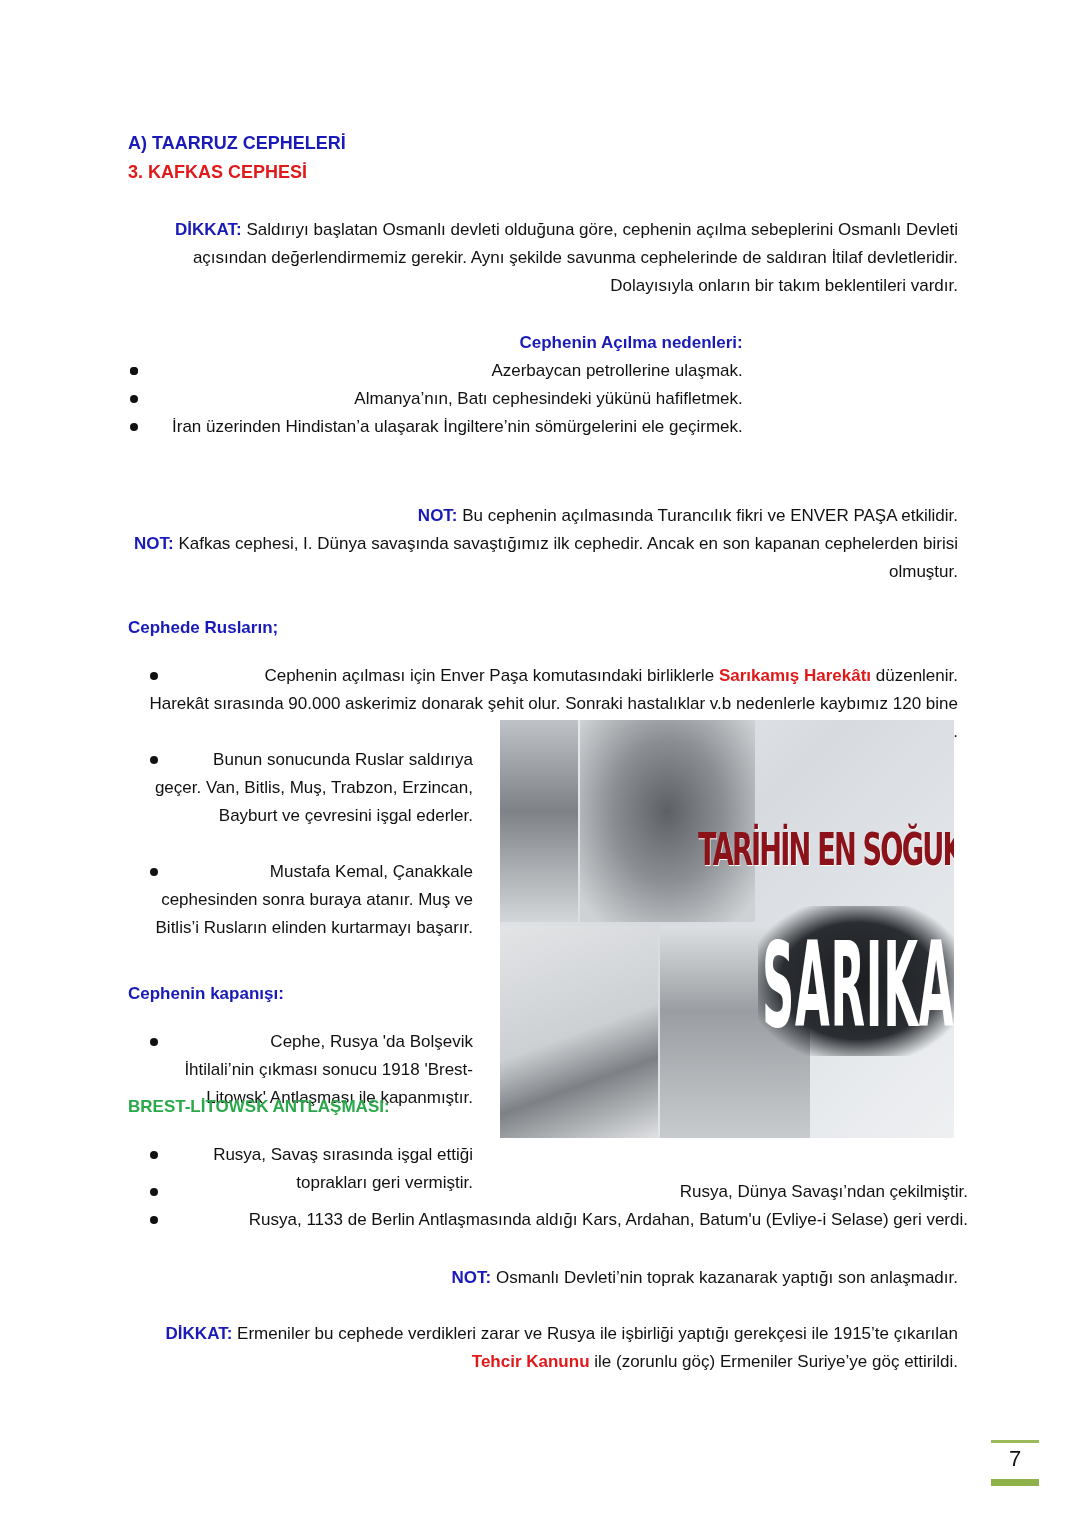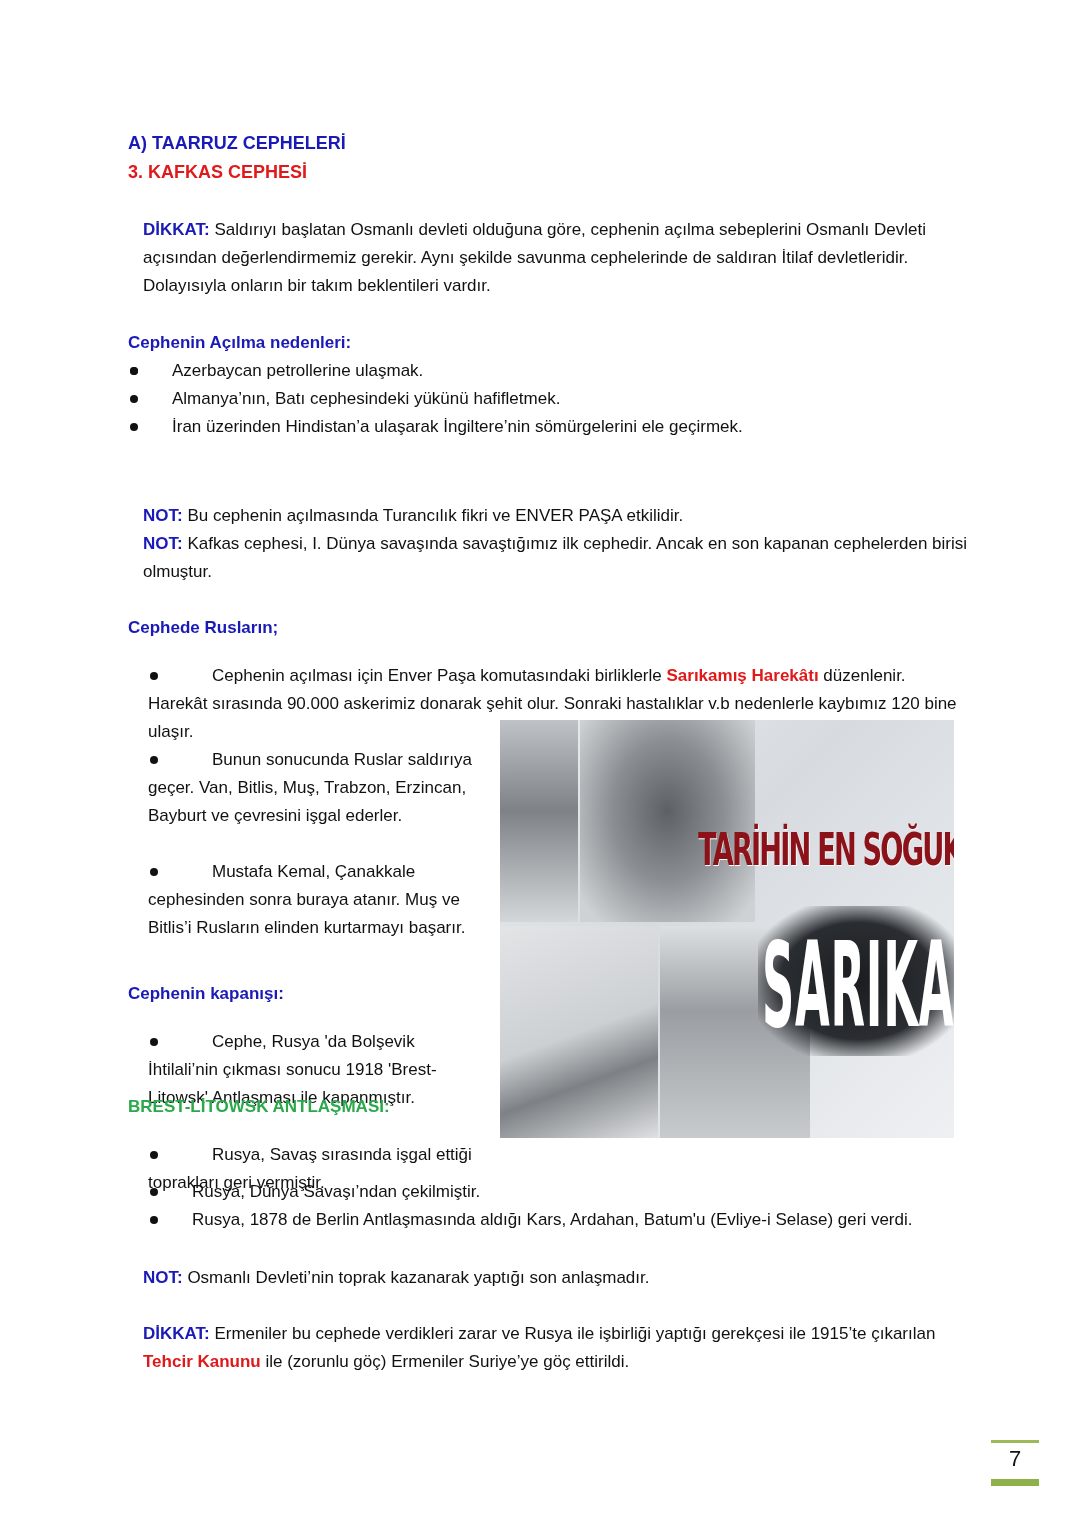--- a/index.html
+++ b/index.html
@@ -2,27 +2,27 @@
 <html><head>
 <meta charset="utf-8">
 <style>
   html, body { margin: 0; padding: 0; background: #ffffff; }
   body {
     width: 1080px; height: 1527px; position: relative; overflow: hidden;
     font-family: "Liberation Sans", "DejaVu Sans", sans-serif;
     color: #111111; font-size: 17px;
   }
   .page { position: absolute; left: 0; top: 0; width: 1080px; height: 1527px; }
-  .blk { position: absolute; left: 128px; line-height: 28px; }
+  .blk { position: absolute; left: 128px; line-height: 28px; text-align: right; }
   .h-blue { color: #1a1ab8; font-weight: bold; font-size: 18px; }
   .h-red { color: #e0191b; font-weight: bold; font-size: 18px; }
   .lbl-blue { color: #1a1ab8; font-weight: bold; }
   .lbl-green { color: #2aa84a; font-weight: bold; }
   .red-b { color: #e0191b; font-weight: bold; }
-  .para { width: 830px; margin-left: 15px; }
+  .para { width: 830px; }
   ul.bl { list-style: none; margin: 0; padding: 0; }
   ul.bl li { position: relative; padding-left: 64px; line-height: 28px; }
   ul.bl li .dot {
     position: absolute; left: 22px; top: 10px; width: 8px; height: 8px;
     border-radius: 50%; background: #111;
   }
   .wrap-item { position: relative; text-indent: 64px; padding-left: 20px; line-height: 28px; margin-top: 20px; }
   .wrap-item .dot {
     position: absolute; left: 22px; top: 10px; width: 8px; height: 8px;
     border-radius: 50%; background: #111; text-indent: 0;
@@ -106,21 +106,21 @@
     <div class="wrap-item"><span class="dot"></span><span>Cephe, Rusya 'da Bolşevik İhtilali’nin çıkması sonucu 1918 'Brest-Litowsk' Antlaşması ile kapanmıştır.</span></div>
   </div>
 
   <div class="blk lbl-green" style="top:1093px;">BREST-LİTOWSK ANTLAŞMASI:</div>
   <div class="blk" style="top:1121px; width:345px;">
     <div class="wrap-item"><span class="dot"></span><span>Rusya, Savaş sırasında işgal ettiği toprakları geri vermiştir.</span></div>
   </div>
   <div class="blk" style="top:1178px; width:840px;">
     <ul class="bl" style="margin-left:0;">
       <li style="padding-left:64px;"><span class="dot"></span><span>Rusya, Dünya Savaşı’ndan çekilmiştir.</span></li>
-      <li style="padding-left:64px;"><span class="dot"></span><span>Rusya, 1878 de Berlin Antlaşmasında aldığı Kars, Ardahan, Batum'u (Evliye-i Selase) geri verdi.</span></li>
+      <li style="padding-left:64px;"><span class="dot"></span><span>Rusya, 1133 de Berlin Antlaşmasında aldığı Kars, Ardahan, Batum'u (Evliye-i Selase) geri verdi.</span></li>
     </ul>
   </div>
 
   <div class="blk para" style="top:1264px;">
     <span class="lbl-blue">NOT:</span><span> Osmanlı Devleti’nin toprak kazanarak yaptığı son anlaşmadır.</span>
   </div>
 
   <div class="blk para" style="top:1320px;">
     <span class="lbl-blue">DİKKAT:</span><span> Ermeniler bu cephede verdikleri zarar ve Rusya ile işbirliği yaptığı gerekçesi ile 1915’te çıkarılan </span><span class="red-b">Tehcir Kanunu</span><span> ile (zorunlu göç) Ermeniler Suriye’ye göç ettirildi.</span>
   </div>

